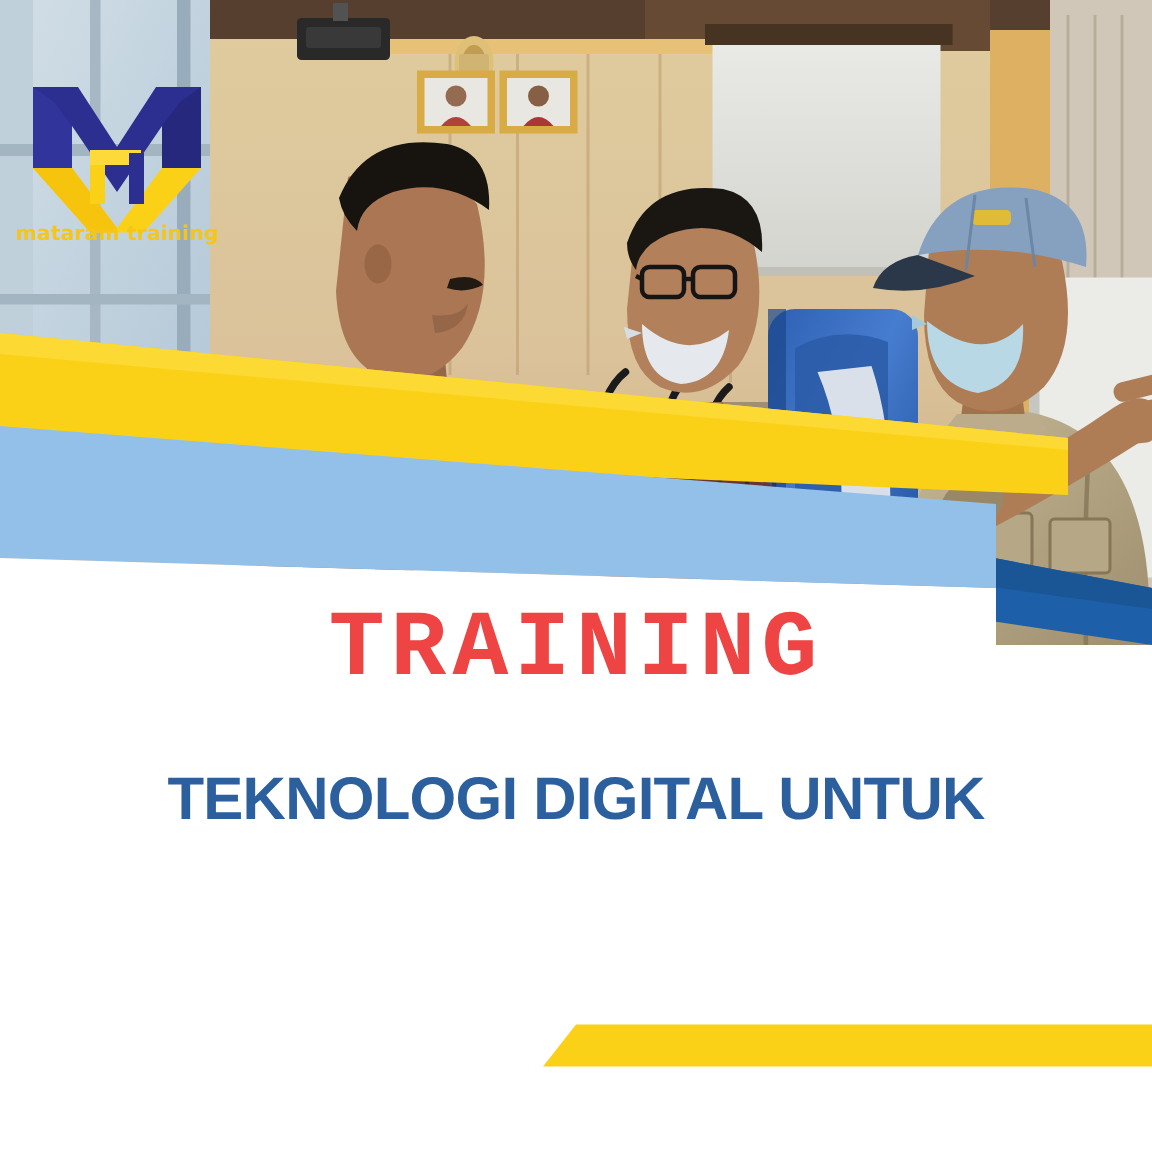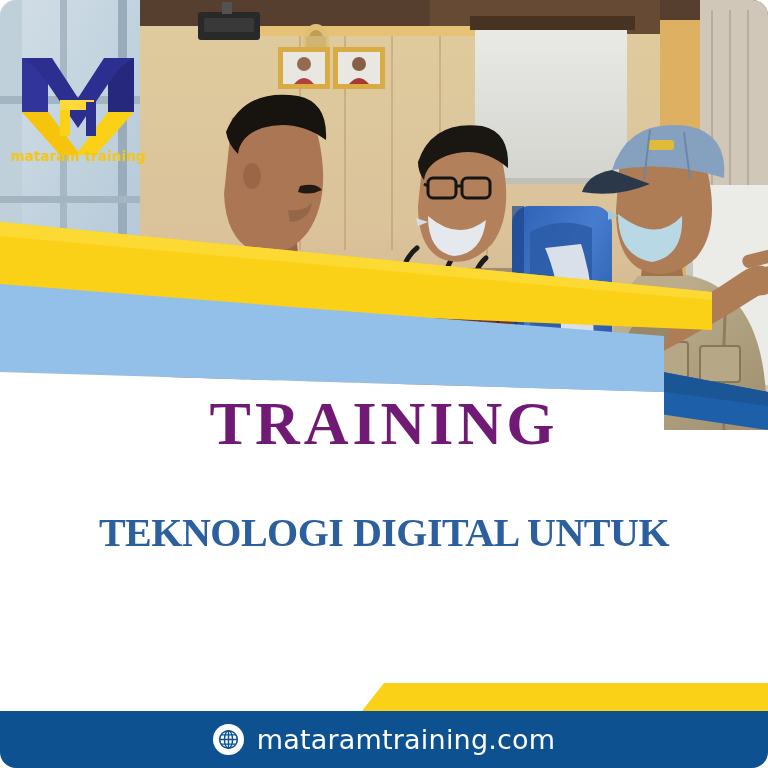--- a/index.html
+++ b/index.html
@@ -9,21 +9,20 @@
   }
   body {
     font-family: "Liberation Sans", sans-serif;
   }
   #poster {
     position: relative;
     width: 768px;
     height: 768px;
     overflow: hidden;
     background: #ffffff;
-    border-radius: 16px;
   }
 
   
   .photo-area {
     position: absolute;
     left: 0; top: 0;
     width: 768px; height: 430px;
     overflow: hidden;
   }
   .photo-svg { display:block; width:768px; height:430px; }
@@ -61,38 +60,38 @@
 
   
   .headline-wrap {
     position: absolute;
     left: 0;
     top: 390px;
     width: 768px;
     text-align: center;
   }
   .headline {
-    color: #701a75;
-    font-family: Liberation Serif, serif;
+    color: #ef4444;
+    font-family: Liberation Mono, monospace;
     font-size: 62px;
     font-weight: bold;
     letter-spacing: 4px;
     line-height: 1;
-    margin: 2px;
+    margin: 12px;
   }
   .subhead-wrap {
     position: absolute;
     left: 0;
     top: 505px;
     width: 768px;
     text-align: center;
   }
   .subhead-line {
     color: #2b5f9e;
-    font-family: Liberation Serif, serif;
+    font-family: Liberation Sans, sans-serif;
     font-size: 40px;
     font-weight: bold;
     line-height: 1.42;
     letter-spacing: -0.5px;
     margin: 0;
     white-space: nowrap;
   }
 
   
   .footer-bar {
@@ -419,27 +418,14 @@
   </div>
 
   <div class="headline-wrap">
     <h1 class="headline">TRAINING</h1>
   </div>
 
   <div class="subhead-wrap">
     <p class="subhead-line">TEKNOLOGI DIGITAL UNTUK</p>
   </div>
 
-  <div class="footer-bar">
-    <span class="globe-badge">
-      <svg width="23" height="23" viewBox="0 0 24 24" fill="none" stroke="#0d5190" stroke-width="1.5">
-        <circle cx="12" cy="12" r="9.2" fill="#ffffff" stroke="#0d5190" stroke-width="1.6"></circle>
-        <ellipse cx="12" cy="12" rx="4.2" ry="9.2"></ellipse>
-        <line x1="2.8" y1="12" x2="21.2" y2="12"></line>
-        <line x1="4.3" y1="7.2" x2="19.7" y2="7.2"></line>
-        <line x1="4.3" y1="16.8" x2="19.7" y2="16.8"></line>
-        <line x1="12" y1="2.8" x2="12" y2="21.2"></line>
-      </svg>
-    </span>
-    <span class="footer-url">mataramtraining.com</span>
-  </div>
 
 </div>
 
 </body></html>

